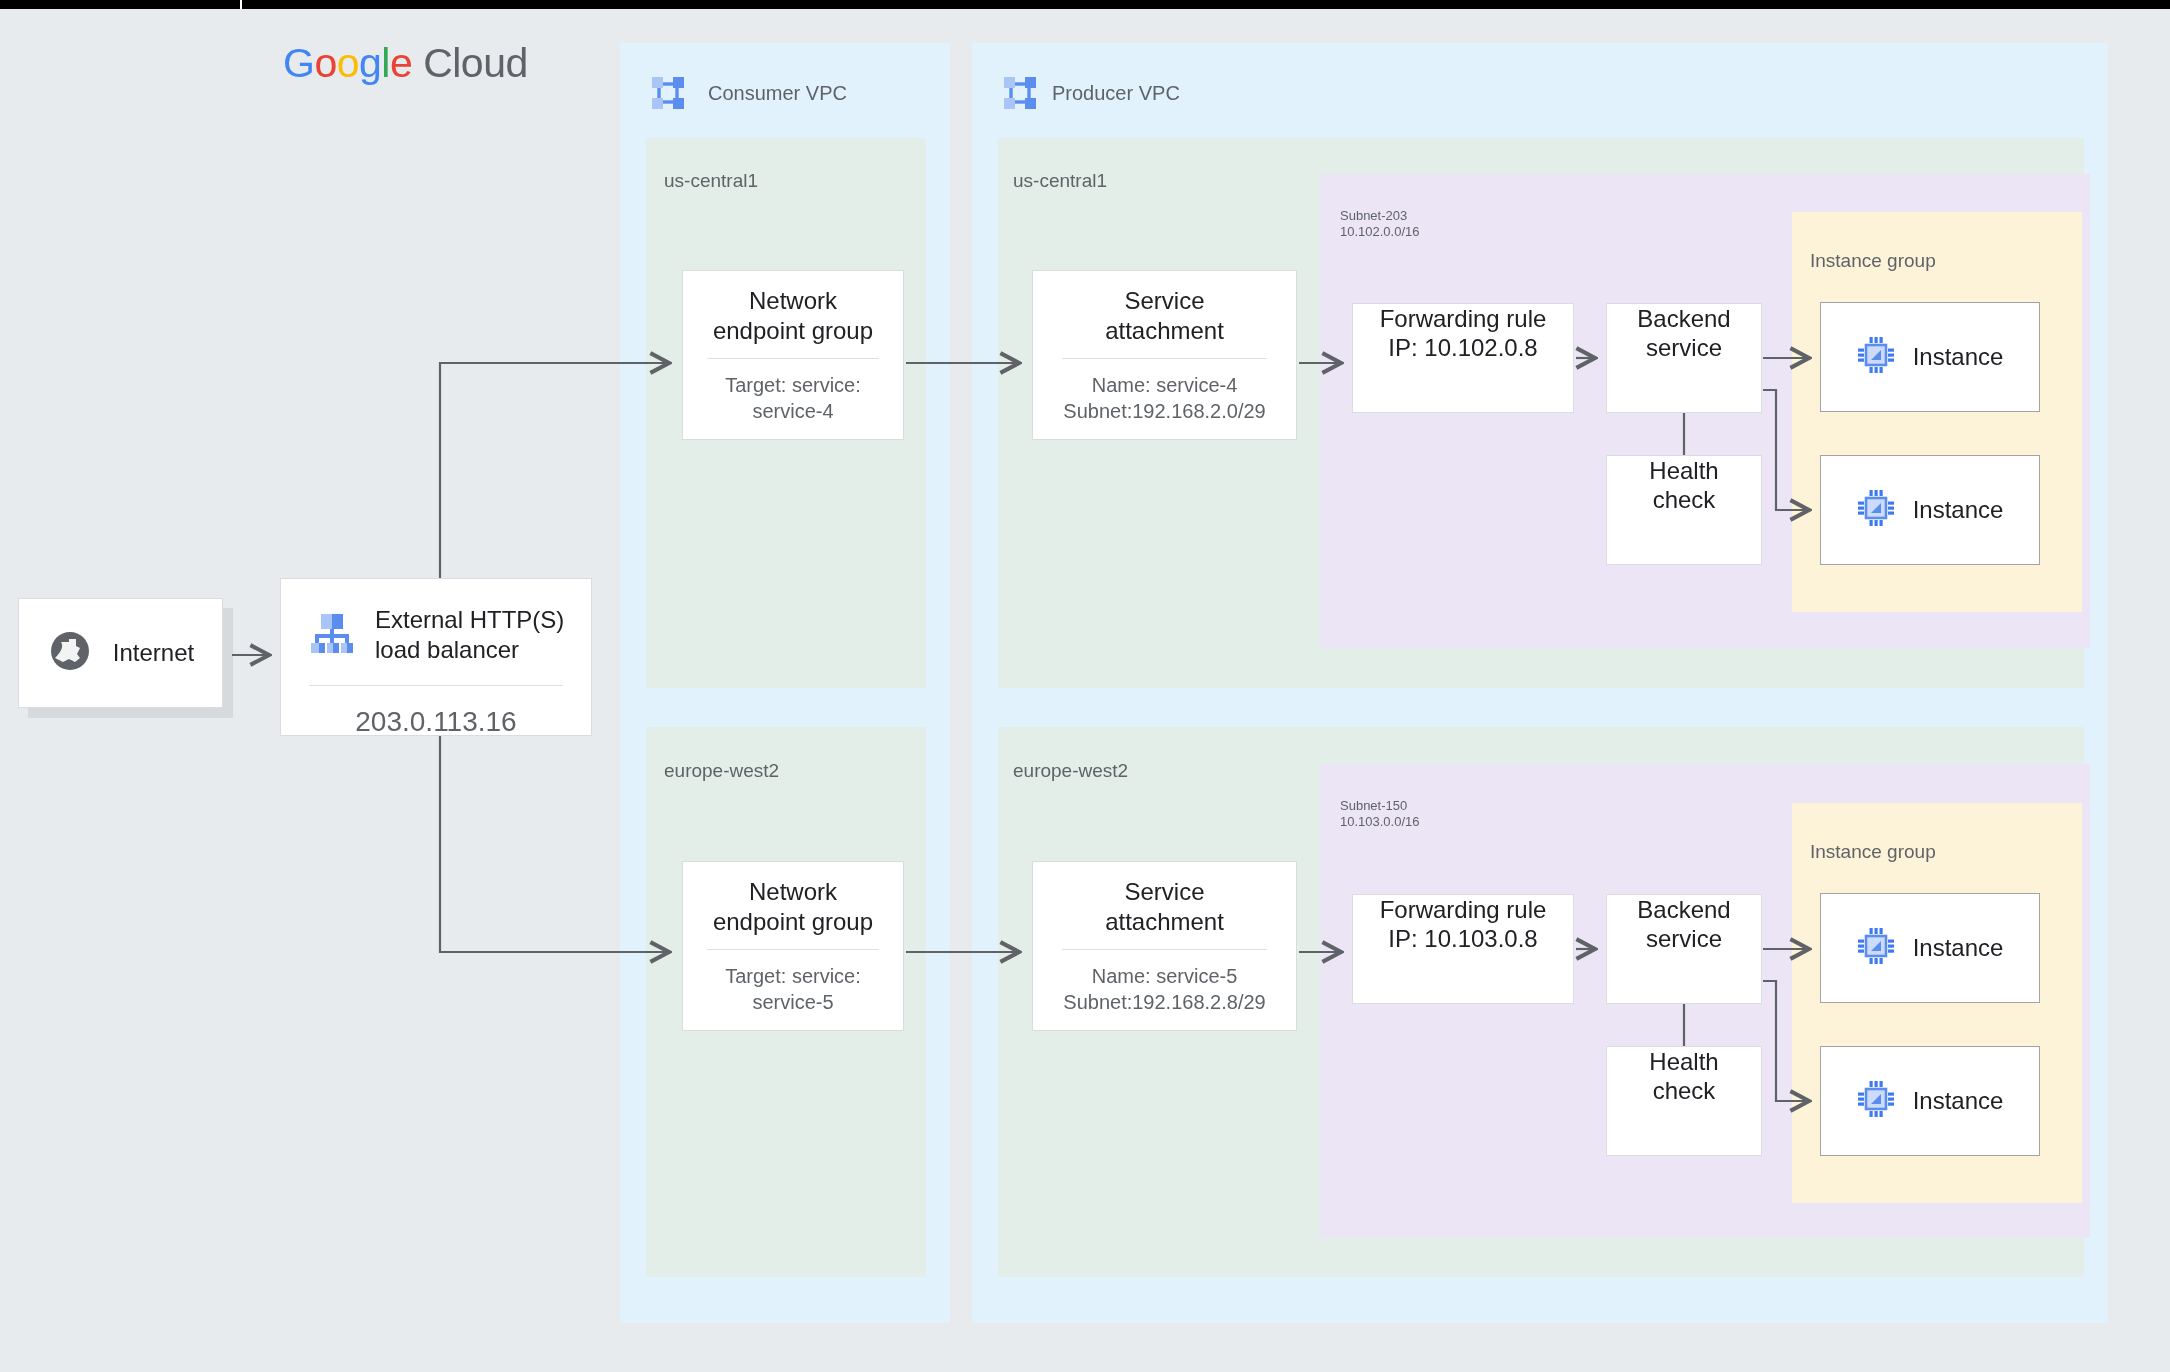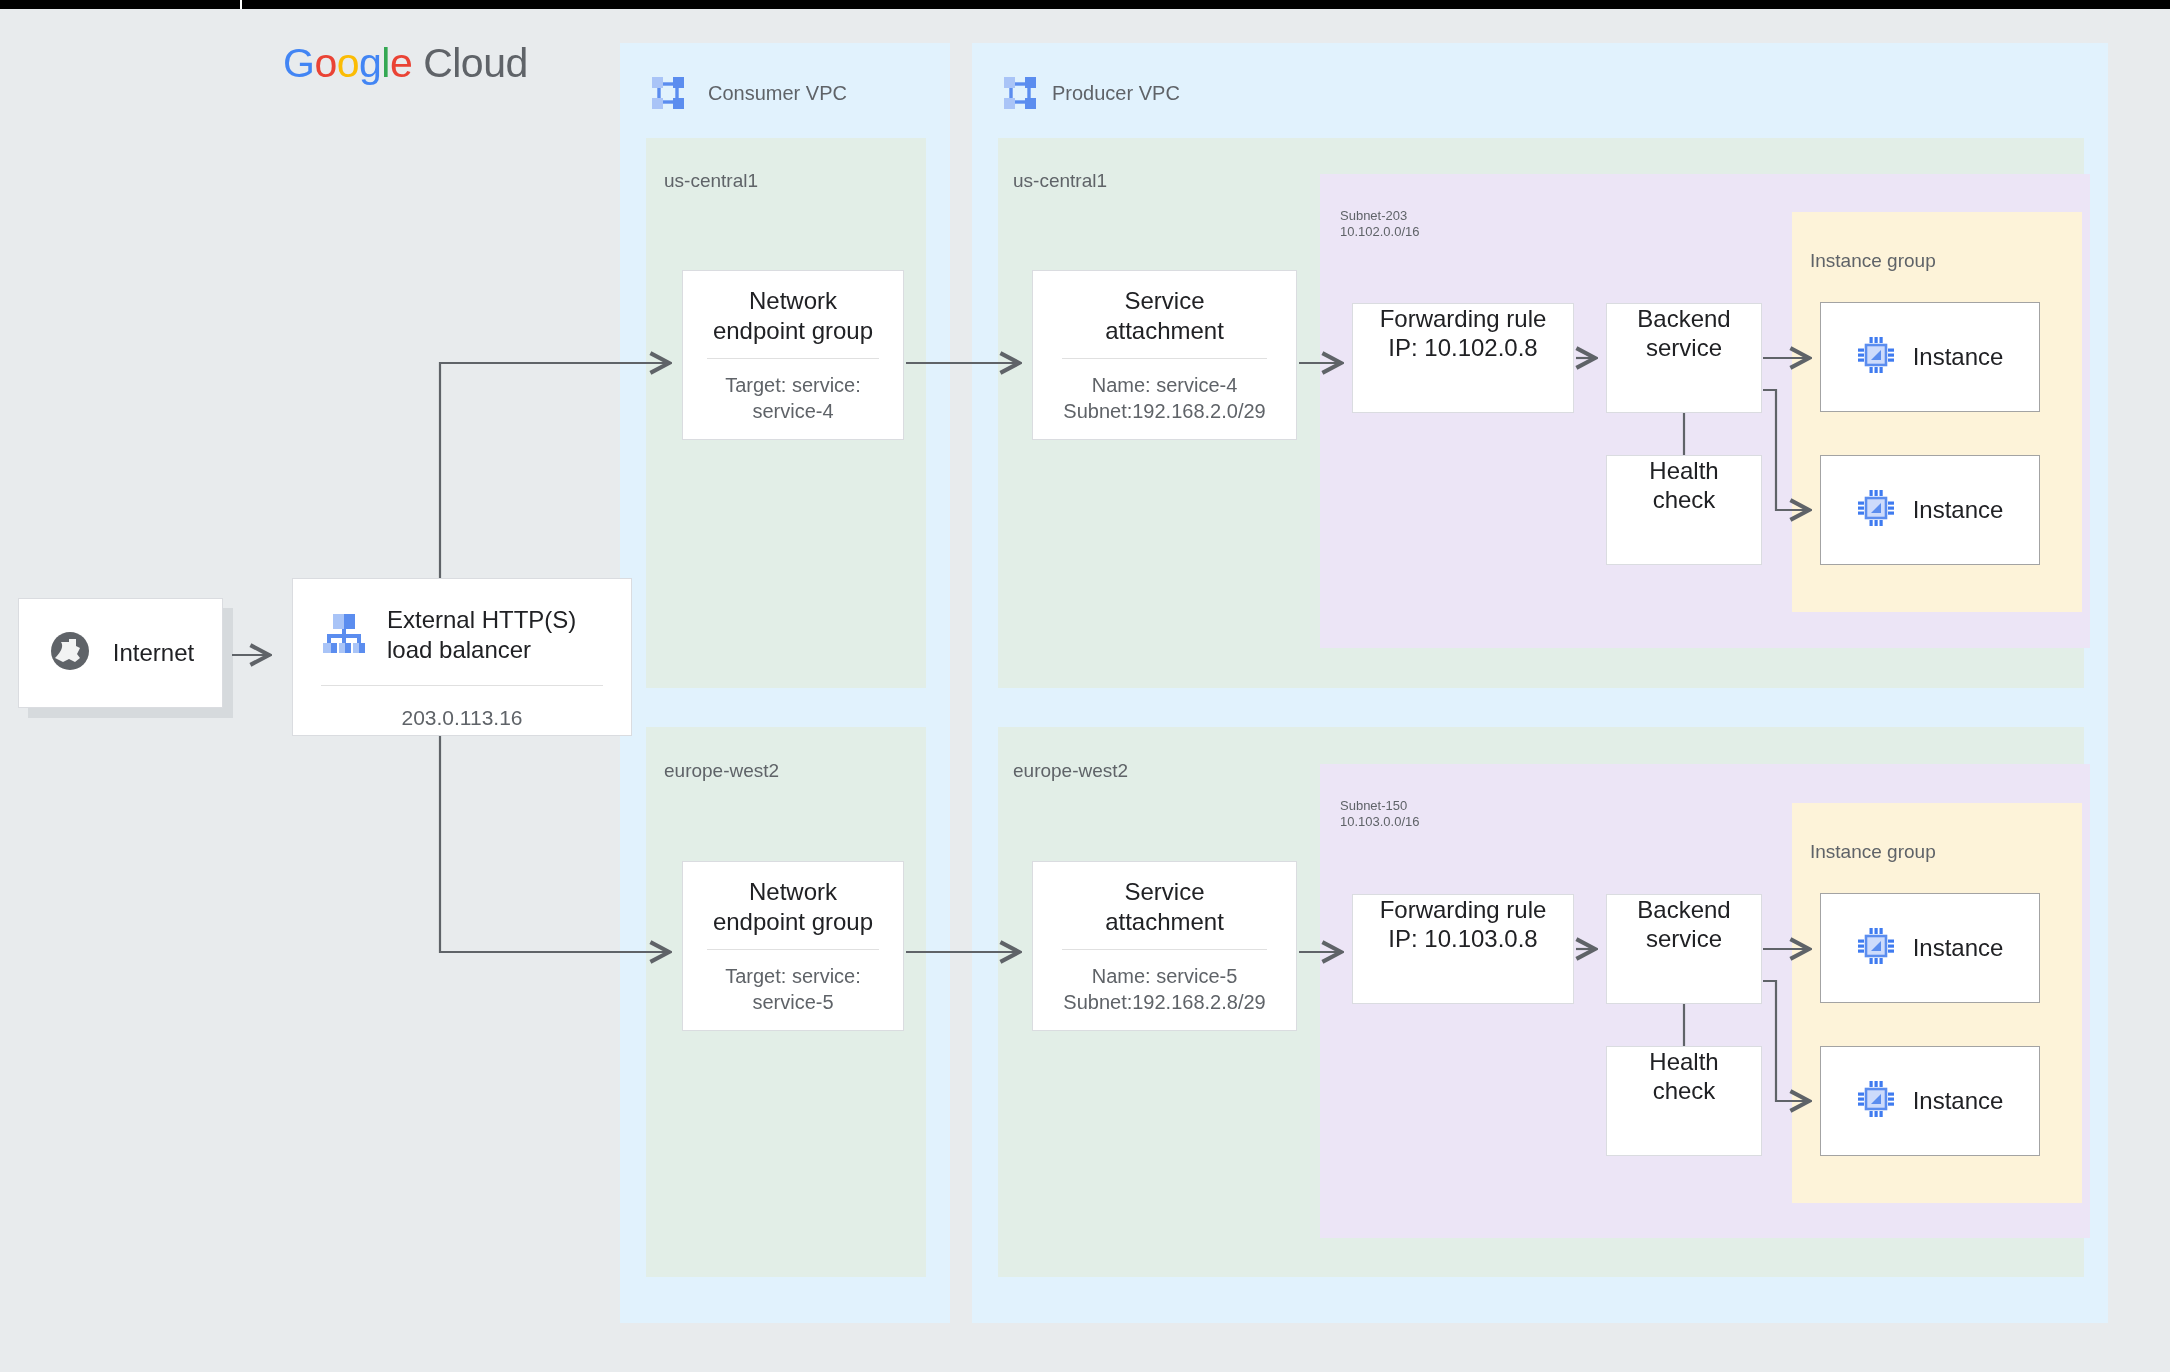--- a/index.html
+++ b/index.html
@@ -44,21 +44,21 @@
   
   .rownode { position: absolute; background: #ffffff; border: 1px solid #a3a3a3;
              display: flex; align-items: center; justify-content: center; gap: 18px; }
   .rownode .lbl { font-size: 24px; color: #202124; white-space: nowrap; }
 
   
   .lbcard { position: absolute; background: #fff; border: 1px solid #dadce0; }
   .lbcard .top { display: flex; align-items: center; gap: 20px; padding: 26px 0 0 28px; }
   .lbcard .ttl { font-size: 24px; color: #202124; line-height: 1.25; white-space: pre-line; }
   .lbcard .rule { height: 1px; background: #e0e0e0; margin: 20px 28px 0 28px; }
-  .lbcard .ip { font-size: 21px; color: #5f6368; text-align: center; margin-top: 20px; }
+  .lbcard .ip { font-size: 28px; color: #5f6368; text-align: center; margin-top: 20px; }
 
   
   .netcard { position: absolute; background: #fff; border: 1px solid #dadce0;
              display: flex; align-items: center; justify-content: center; gap: 20px; }
   .netcard .lbl { font-size: 24px; color: #202124; }
   .netcard-shadow { position: absolute; background: #d6dadd; }
 
   svg.wires { position: absolute; left: 0; top: 0; width: 2170px; height: 1372px; pointer-events: none; }
 </style>
 </head>
@@ -272,21 +272,21 @@
   <div class="netcard" style="left:18px; top:598px; width:205px; height:110px;">
     <span>
       <svg width="46" height="46" viewBox="0 0 46 46">
         <circle cx="23" cy="23" r="19" fill="#5f6368"></circle>
         <path d="M8 30 Q18 20 14 14 L22 14 L22 11 L29 11 L29 18 L33 20 L30 26 L33 30 L28 34 L22 31 L16 34 Z" fill="#ffffff" opacity="0.92"></path>
       </svg>
     </span>
     <span class="lbl">Internet</span>
   </div>
 
-  <div class="lbcard" style="left:292px; top:578px; width:340px; height:158px;">
+  <div class="lbcard" style="left:280px; top:578px; width:312px; height:158px;">
     <div class="top">
       <span>
         <svg width="46" height="46" viewBox="0 0 46 46">
           <rect x="12" y="4" width="11" height="15" fill="#a9c4f7"></rect>
           <rect x="23" y="4" width="11" height="15" fill="#5b8def"></rect>
           <rect x="21" y="19" width="4" height="9" fill="#5b8def"></rect>
           <rect x="6" y="24" width="34" height="4" fill="#5b8def"></rect>
           <rect x="6" y="28" width="4" height="6" fill="#5b8def"></rect>
           <rect x="21" y="28" width="4" height="6" fill="#5b8def"></rect>
           <rect x="36" y="28" width="4" height="6" fill="#5b8def"></rect>

